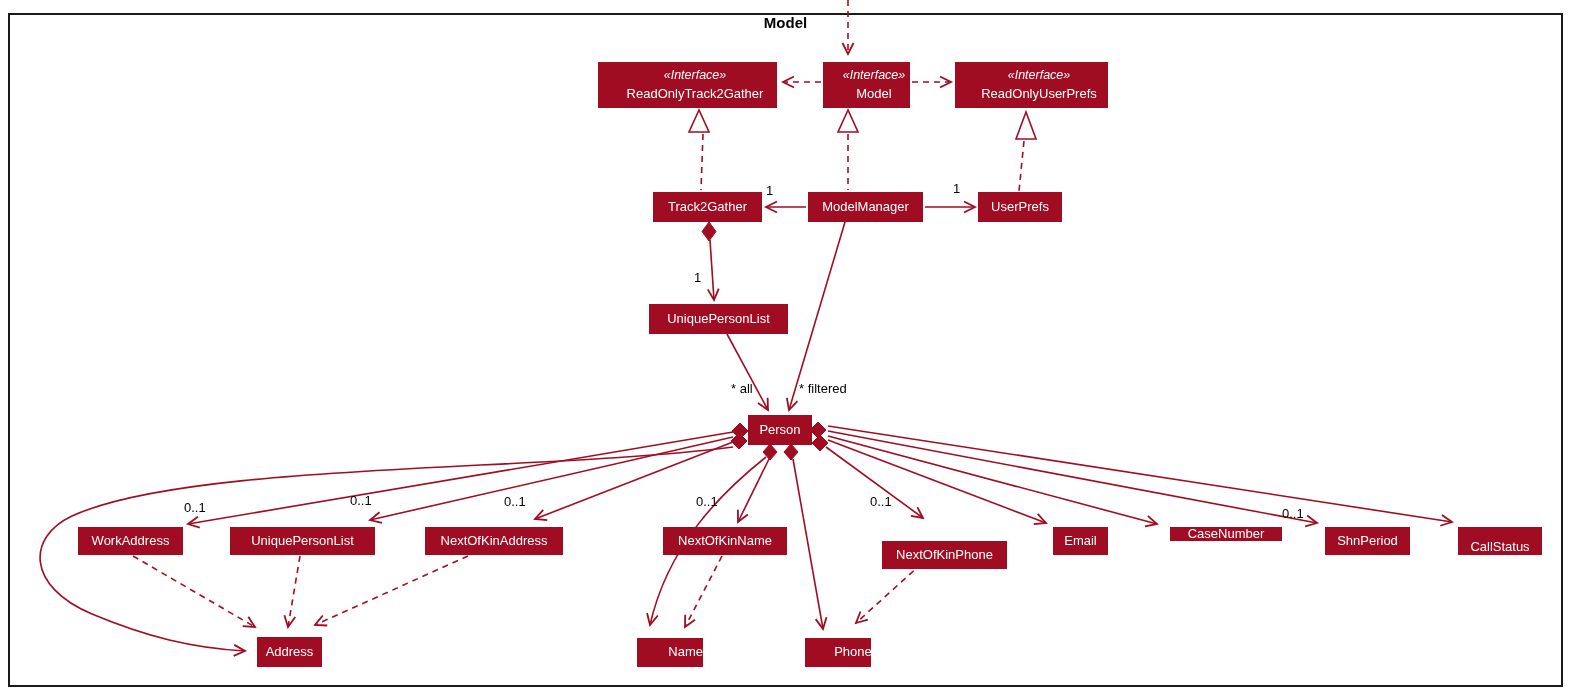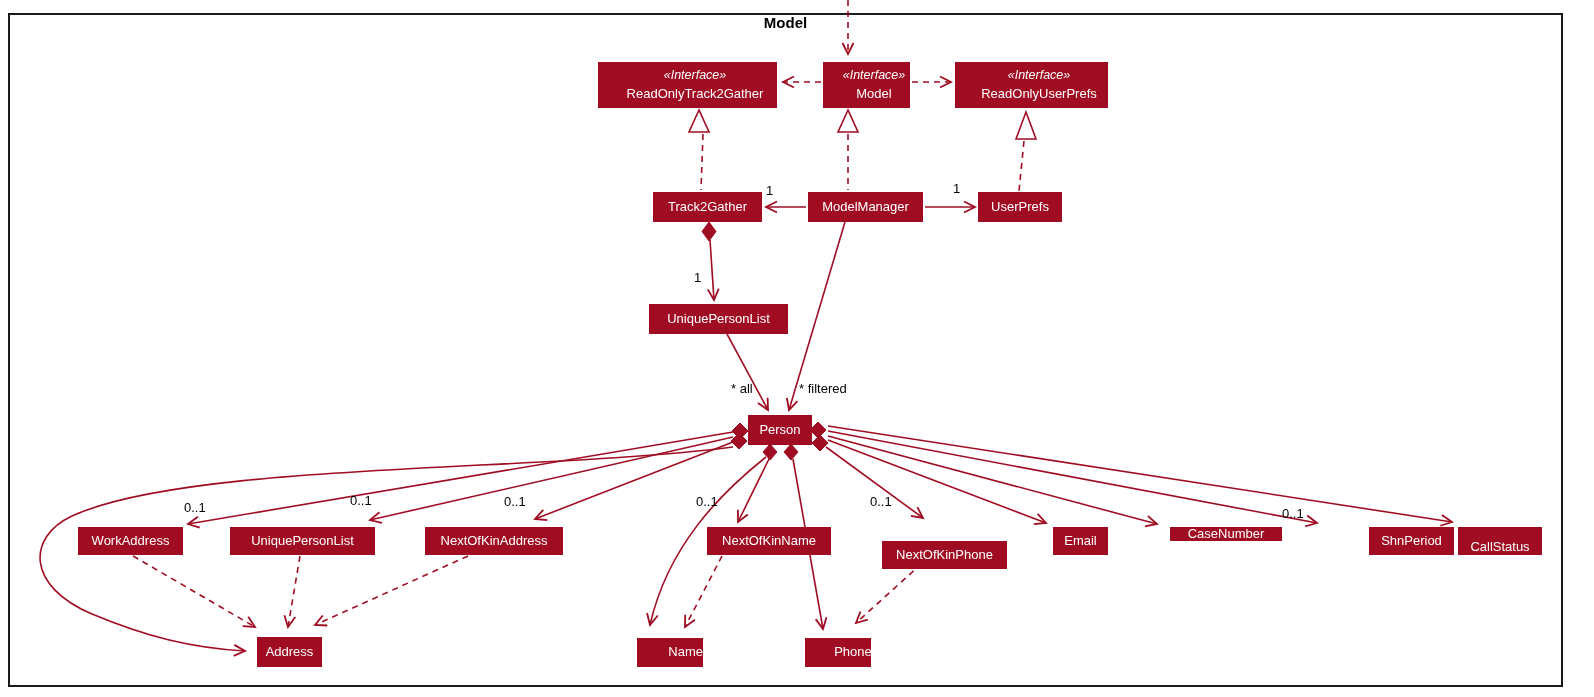--- a/index.html
+++ b/index.html
@@ -190,33 +190,33 @@
   </div>
   <div class="box" style="left:78px;top:527px;width:105px;height:28px;">
     <span>WorkAddress</span>
   </div>
   <div class="box" style="left:230px;top:527px;width:145px;height:28px;">
     <span>UniquePersonList</span>
   </div>
   <div class="box" style="left:425px;top:527px;width:138px;height:28px;">
     <span>NextOfKinAddress</span>
   </div>
-  <div class="box" style="left:663px;top:527px;width:124px;height:28px;margin-left:44px;">
+  <div class="box" style="left:663px;top:527px;width:124px;height:28px;">
     <span>NextOfKinName</span>
   </div>
   <div class="box" style="left:882px;top:527px;width:125px;height:28px;margin-top:14px;">
     <span>NextOfKinPhone</span>
   </div>
   <div class="box" style="left:1053px;top:527px;width:55px;height:28px;">
     <span>Email</span>
   </div>
   <div class="box" style="left:1170px;top:527px;width:112px;height:14px;">
     <span>CaseNumber</span>
   </div>
-  <div class="box" style="left:1325px;top:527px;width:85px;height:28px;margin-left:44px;">
+  <div class="box" style="left:1325px;top:527px;width:85px;height:28px;">
     <span>ShnPeriod</span>
   </div>
   <div class="box" style="left:1458px;top:527px;width:84px;height:28px;align-items:flex-end;">
     <span>CallStatus</span>
   </div>
   <div class="box" style="left:257px;top:637px;width:65px;height:30px;">
     <span>Address</span>
   </div>
   <div class="box" style="left:637px;top:638px;width:66px;height:29px;justify-content:flex-end;">
     <span>Name</span>

